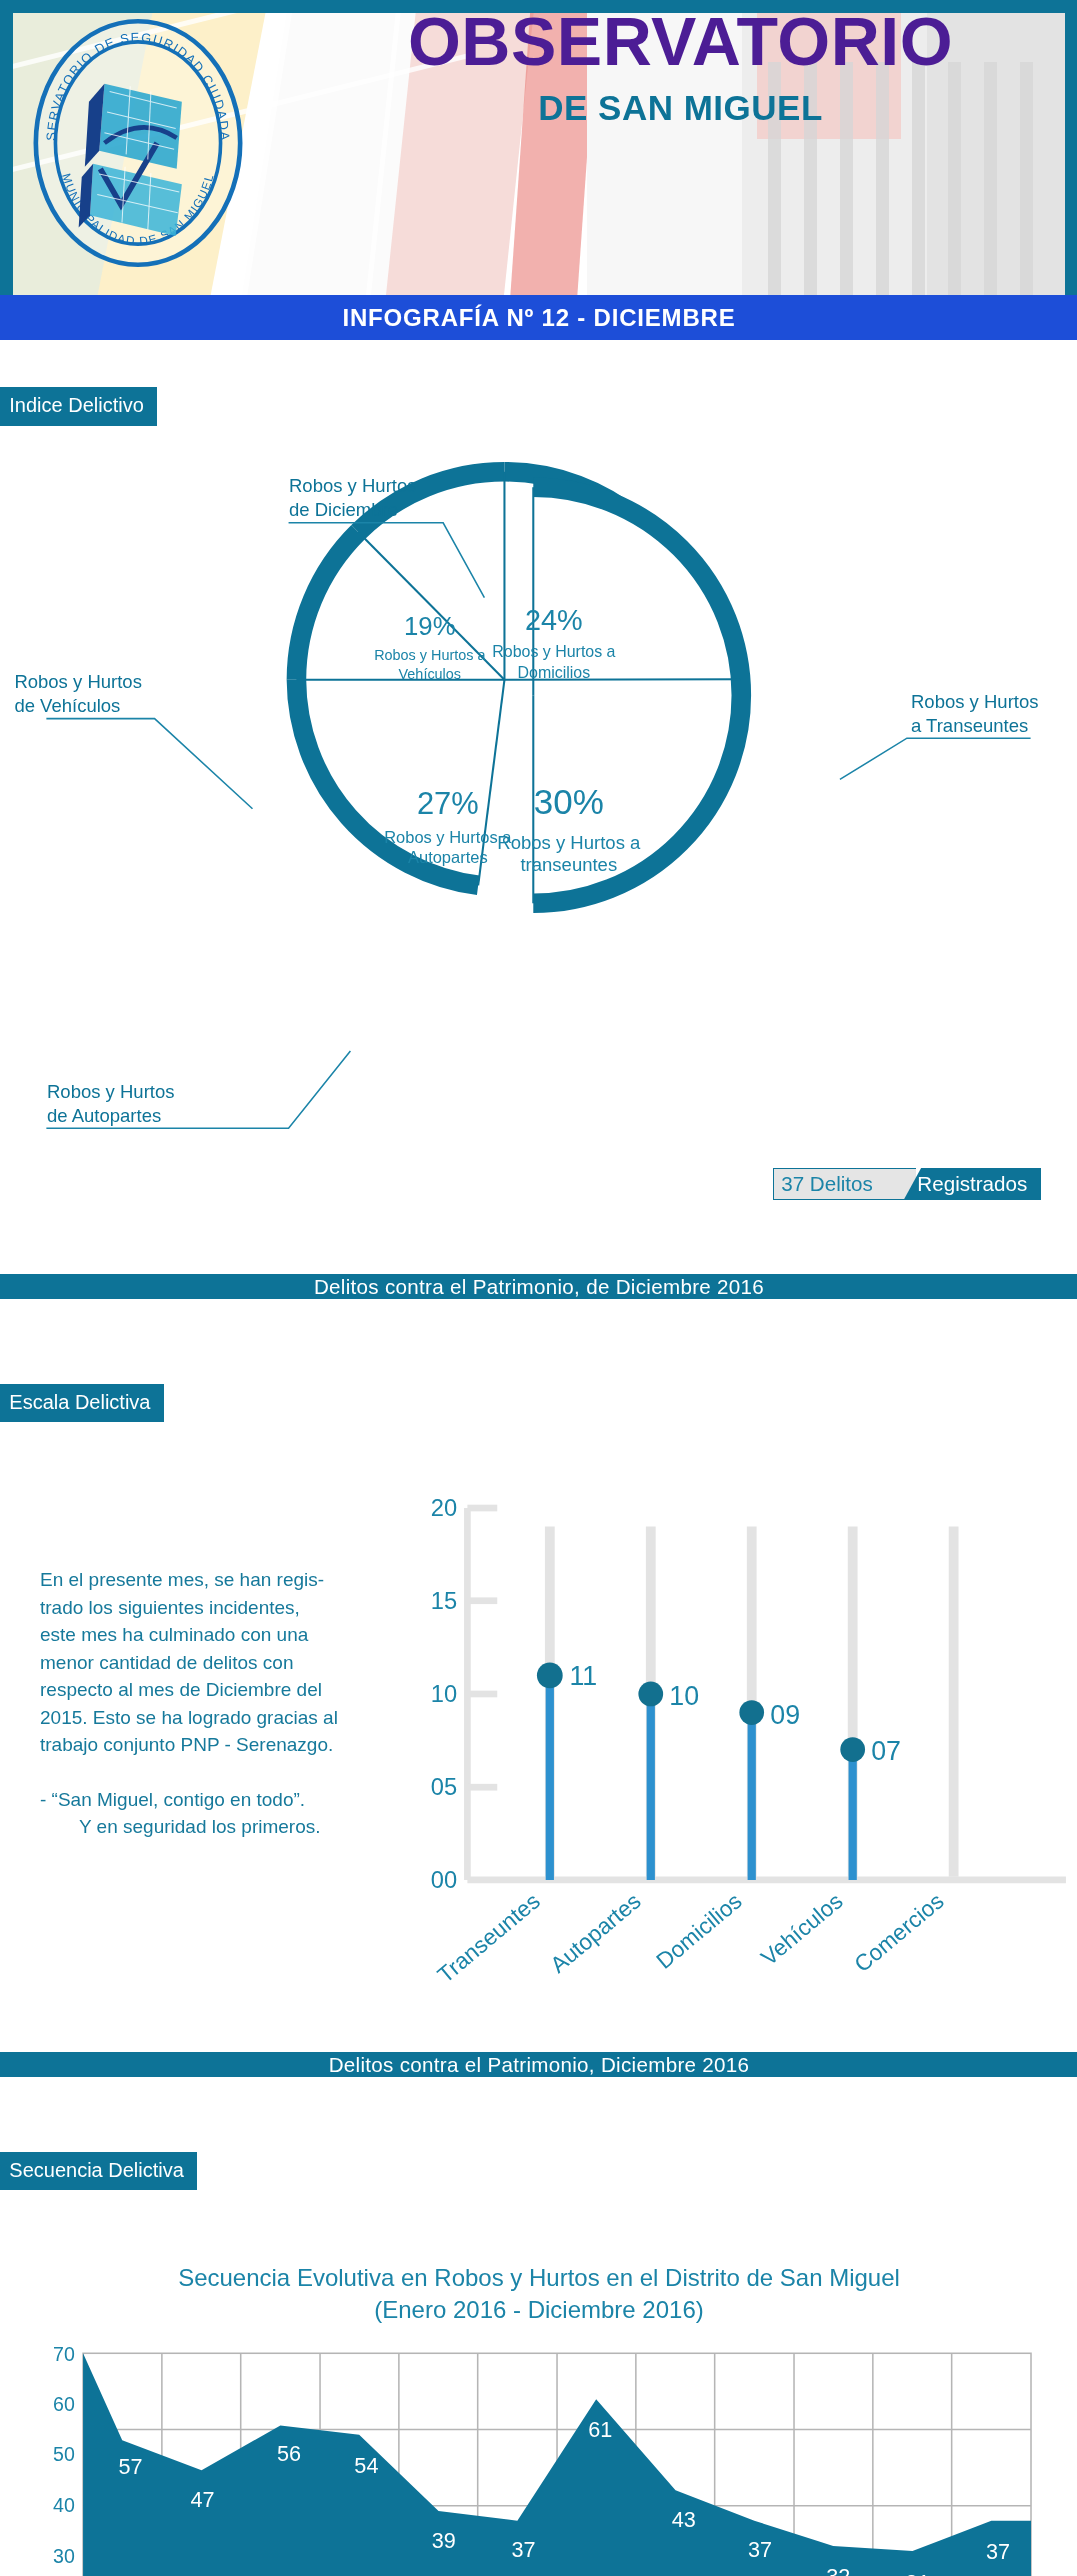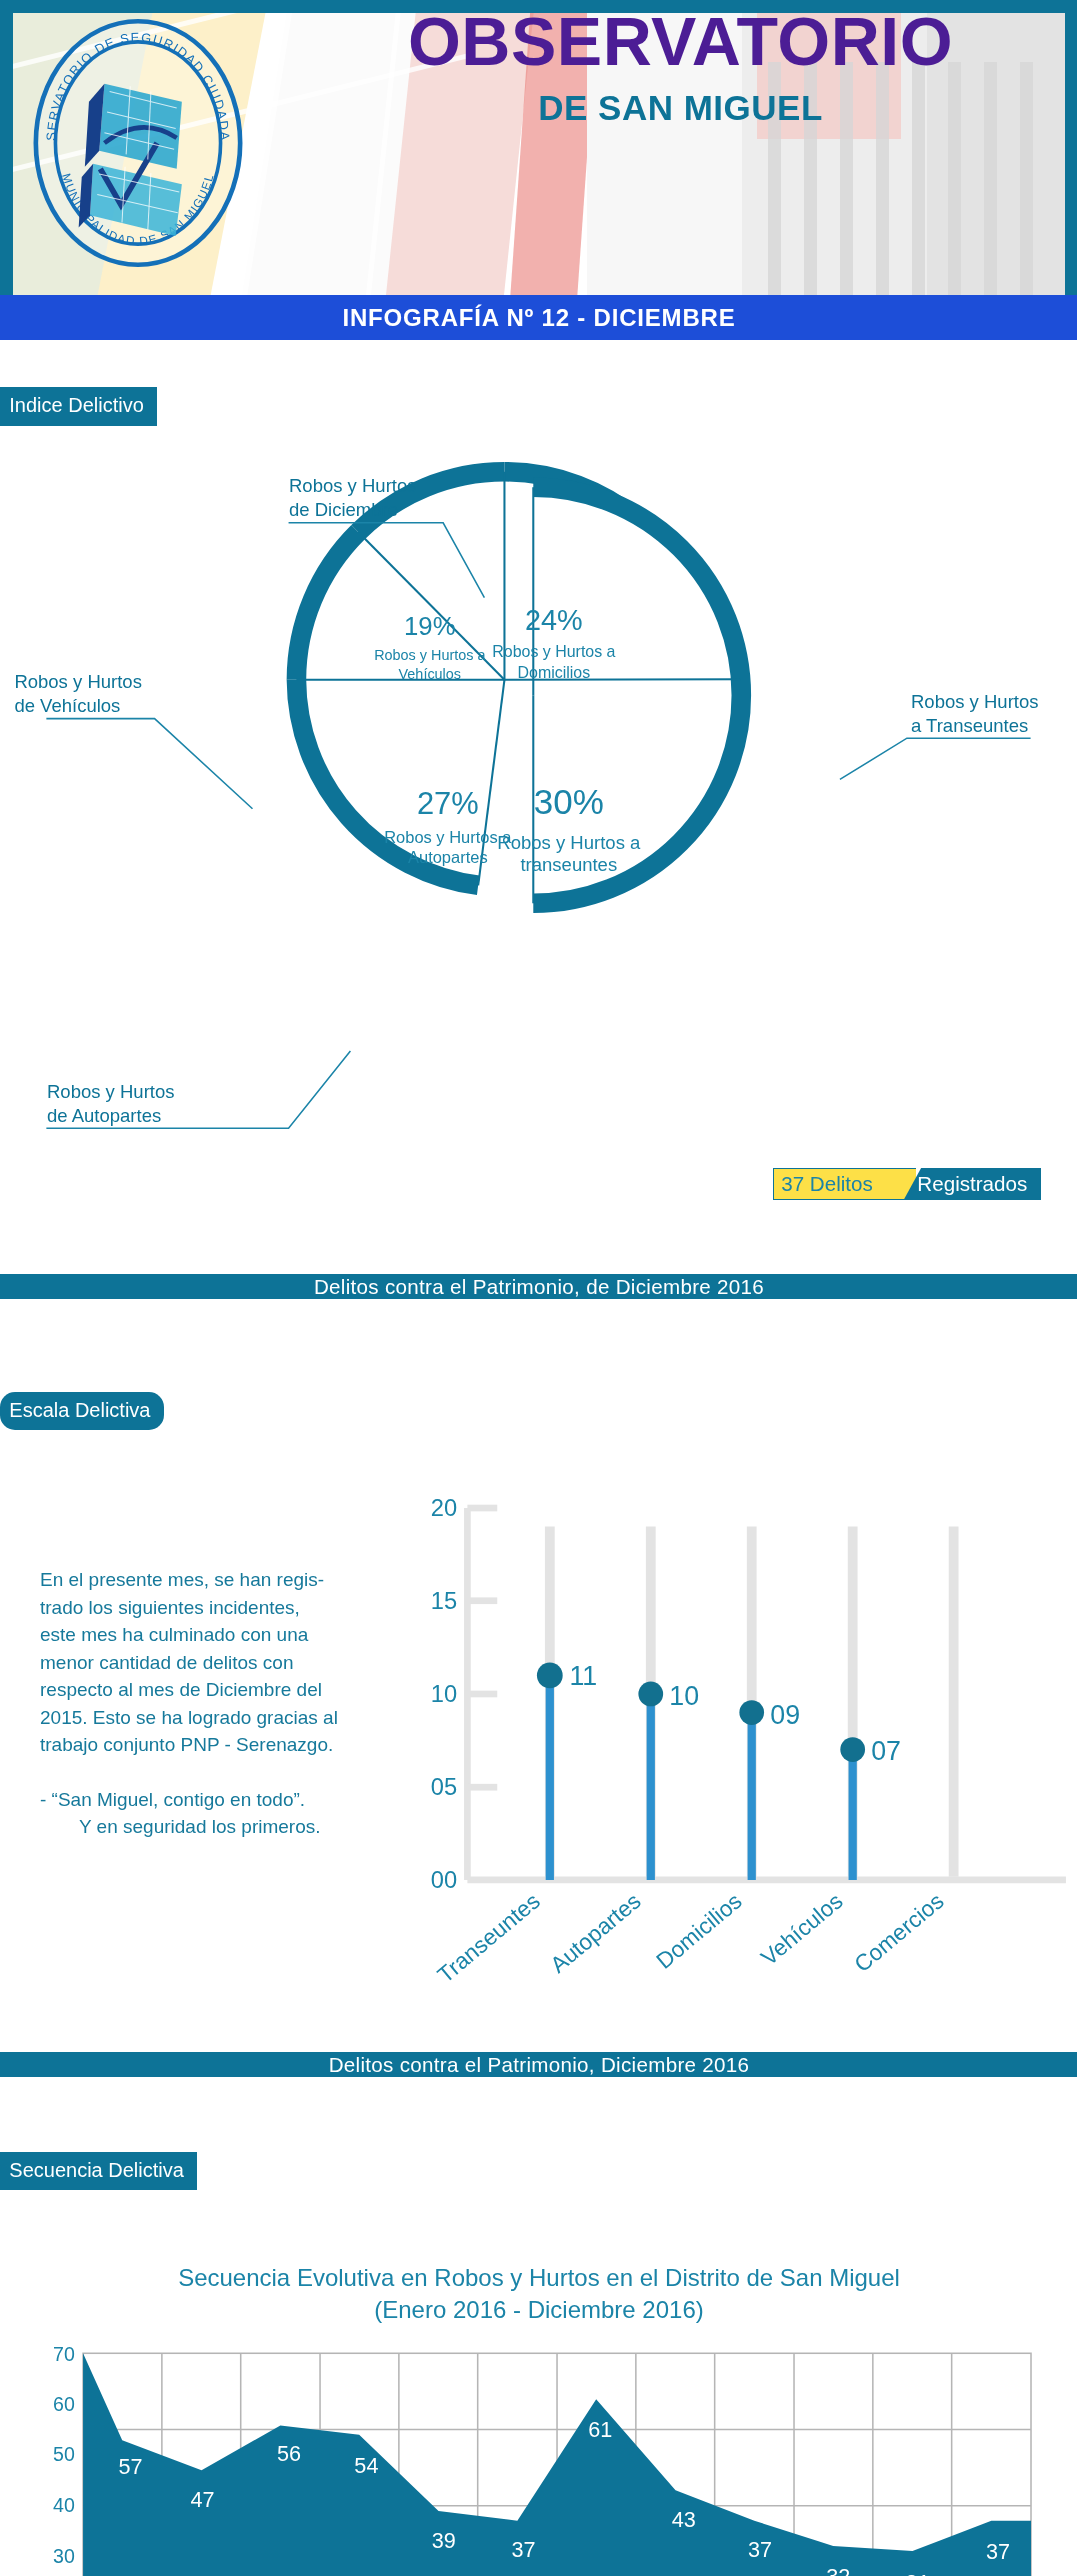--- a/index.html
+++ b/index.html
@@ -94,21 +94,21 @@
   .lead-label {
     position:absolute; font-size:18.5px; line-height:1.28; color:#0d7397; white-space:nowrap;
   }
 
   .badge {
     position:absolute; left:773px; top:787px; width:268px; height:32px; z-index:20;
     display:flex;
   }
   .badge-l {
     flex:0 0 143px; border:1.5px solid #0d7397; border-right:none;
-    background:#fde047; color:#1b84a8;
+    background:#e5e5e5; color:#1b84a8;
     display:flex; align-items:center; padding-left:7.2px;
     font-size:20.6px; position:relative;
   }
   .badge-r {
     flex:1; background:#0d7397; color:#ffffff;
     display:flex; align-items:center; justify-content:center;
     font-size:20.6px; position:relative;
     clip-path: polygon(17.5px 0, 100% 0, 100% 100%, 0 100%);
     margin-left:-12.4px;
   }
@@ -285,21 +285,21 @@
     <div class="badge">
       <div class="badge-l">37 Delitos</div>
       <div class="badge-r">Registrados</div>
     </div>
   </div>
 
   <div class="bar" style="top:1274px;">Delitos contra el Patrimonio, de Diciembre 2016</div>
 
   <div class="lolli-wrap">
 
-    <div class="chip" style="left:0; top:135px;border-radius:15px;">Escala Delictiva</div>
+    <div class="chip" style="left:0; top:127px;">Escala Delictiva</div>
 
     <div class="side-text">
       <p>En el presente mes, se han regis-<br>trado los siguientes incidentes,<br>este mes ha culminado con una<br>menor cantidad de delitos con<br>respecto al mes de Diciembre del<br>2015. Esto se ha logrado gracias al<br>trabajo conjunto PNP - Serenazgo.</p>
       <p class="quote">
         <span style="padding-left:0">- “San Miguel, contigo en todo”.</span>
         <span>Y en seguridad los primeros.</span>
       </p>
     </div>
 
     <svg style="position:absolute; left:422px; top:216px;" width="644" height="546" viewBox="0 0 1250 1060">

